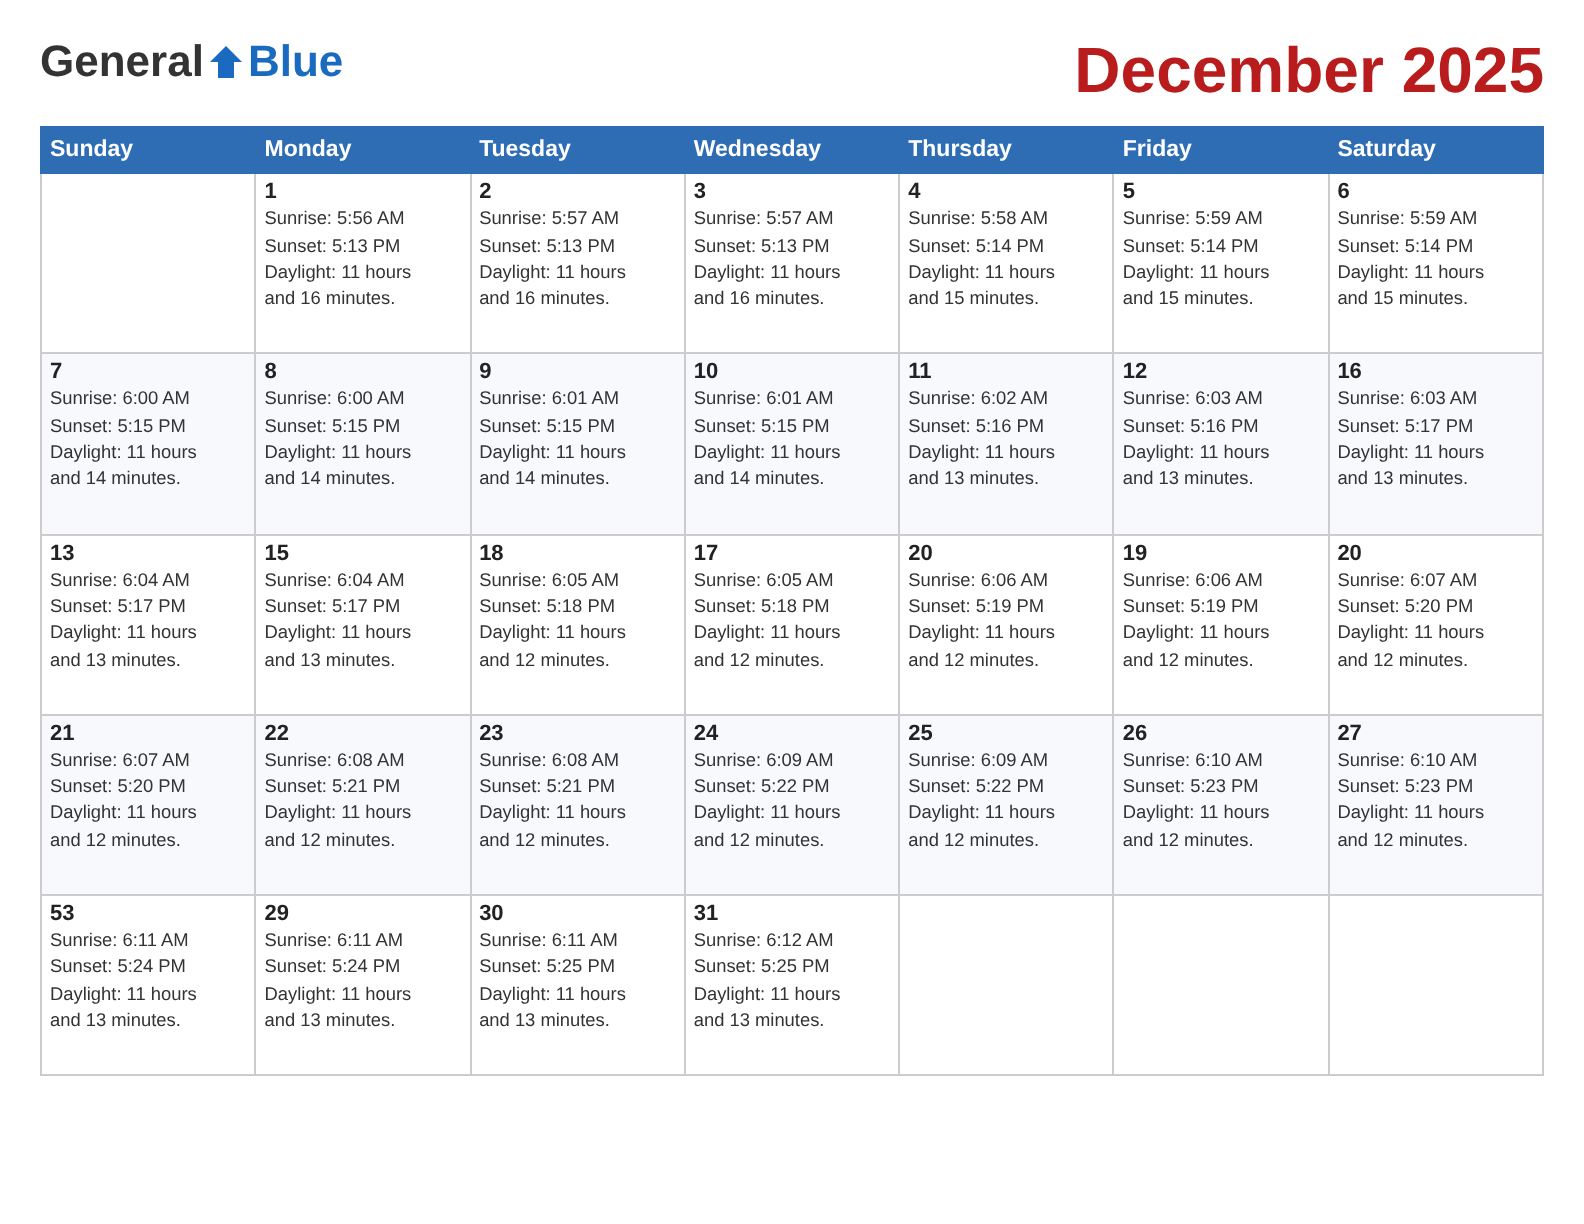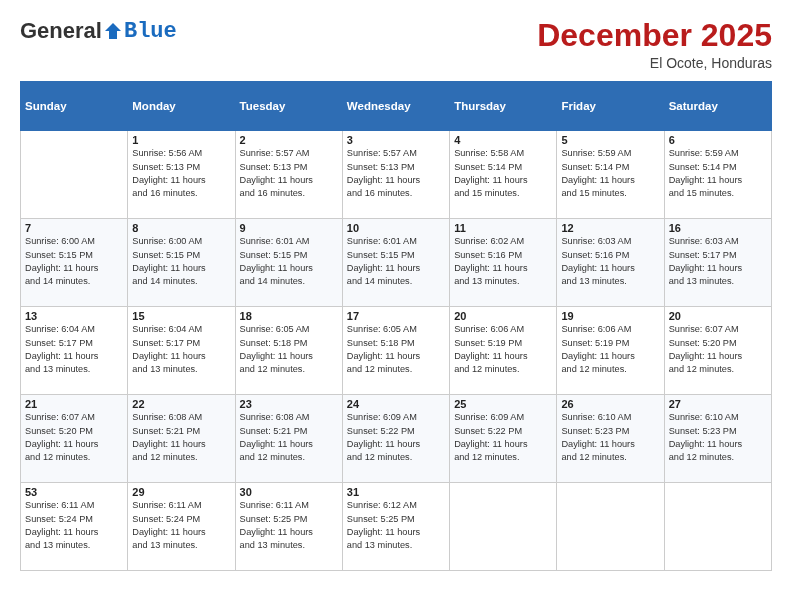--- a/index.html
+++ b/index.html
@@ -32,21 +32,20 @@
       display: flex;
       align-items: center;
       font-size: 22px;
       font-weight: bold;
     }
     .logo-general {
       color: #333;
     }
     .logo-blue {
       color: #1a6bbf;
-      font-family: Liberation Mono, monospace;
     }
     .title-block {
       text-align: right;
     }
     .month-title {
       font-size: 32px;
       font-weight: bold;
       color: #b91c1c;
       line-height: 1.1;
     }
@@ -60,21 +59,21 @@
       border: 1px solid #ccc;
       border-collapse: collapse;
       width: 100%;
       table-layout: fixed;
     }
     .calendar th {
       background-color: #2e6db4;
       color: #fff;
       font-size: 11.5px;
       font-weight: bold;
-      padding: 18px 4px;
+      padding: 5px 4px;
       text-align: left;
       border: 1px solid #2e6db4;
     }
     .calendar td {
       border: 1px solid #ccc;
       vertical-align: top;
       padding: 3px 4px;
       font-size: 9.2px;
       color: #333;
       height: 88px;
@@ -111,21 +110,20 @@
       <div class="logo-text">
         <span class="logo-general">General</span>
         <svg width="20" height="20" viewBox="0 0 20 20" style="margin:0 1px;">
           <polygon points="10,2 18,10 14,10 14,18 6,18 6,10 2,10" fill="#1a6bbf"></polygon>
         </svg>
         <span class="logo-blue">Blue</span>
       </div>
     </div>
     <div class="title-block">
       <div class="month-title">December 2025</div>
-      <div class="subtitle">El Ocote, Honduras</div>
     </div>
   </div>
 
   <table class="calendar">
     <thead>
       <tr class="cal-header-row">
         <th>Sunday</th>
         <th>Monday</th>
         <th>Tuesday</th>
         <th>Wednesday</th>

